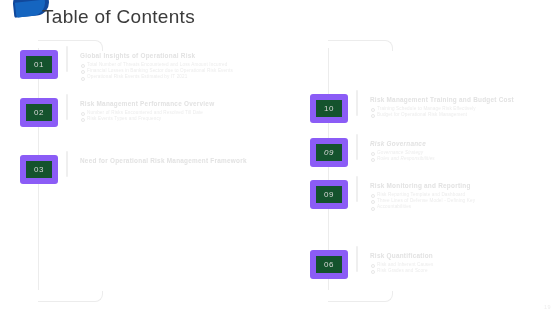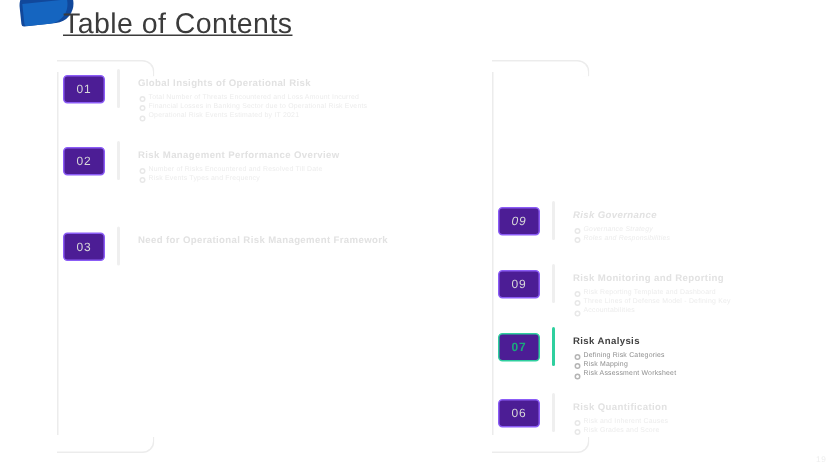--- a/index.html
+++ b/index.html
@@ -19,21 +19,20 @@
   }
   #blob:after{
     content:"";position:absolute;left:2px;top:11px;width:30px;height:15px;
     background:#1565c0;border-radius:0 0 13px 2px;
   }
   
   #title{
     position:absolute;left:42px;top:6px;
     font-size:19px;color:#3b3b3b;letter-spacing:.3px;font-weight:400;
     white-space:nowrap;
-    text-decoration:underline;
   }
   
   .col{position:absolute;top:42px;width:250px;height:258px;}
   #col-left{left:14px;}
   #col-right{left:304px;}
 
   
   .spine{
     position:absolute;left:24px;top:6px;bottom:10px;width:1px;
     background:#ececec;
@@ -43,25 +42,25 @@
     border-color:#ececec;border-style:solid;
   }
   .spine-cap-top{top:-2px;border-width:1px 1px 0 0;border-radius:0 8px 0 0;}
   .spine-cap-bot{bottom:-2px;border-width:0 1px 1px 0;border-radius:0 0 8px 0;}
 
   
   .row{position:absolute;left:0;width:250px;display:flex;align-items:flex-start;}
   .numbox{
     position:relative;z-index:2;
     width:26px;height:17px;flex:0 0 26px;
-    border:1px solid #8b5cf6;border-radius:3px;
-    background:#4c1d95;
+    border:6px solid #8b5cf6;border-radius:3px;
+    background:#14532d;
     display:flex;align-items:center;justify-content:center;
     font-size:8px;color:#d8d8d8;letter-spacing:.5px;
-    margin-left:28px;
+    margin-left:6px;
   }
   .accent{
     width:2px;height:26px;flex:0 0 2px;
     background:#efefef;margin-left:8px;margin-top:-4px;border-radius:1px;
   }
   .txt{margin-left:12px;padding-top:1px;}
   .heading{
     font-size:6.4px;font-weight:bold;color:#e2e2e2;letter-spacing:.25px;
     line-height:9px;white-space:nowrap;
   }
@@ -128,20 +127,31 @@
       <div class="txt">
         <div class="heading">Need for Operational Risk Management Framework</div>
       </div>
     </div>
   </div>
 
 <div class="col" id="col-right">
   <div class="spine"></div>
   <div class="spine-cap-top"></div>
   <div class="spine-cap-bot"></div>
+    <div class="row" style="top: 52px;">
+      <div class="numbox">10</div>
+      <div class="accent"></div>
+      <div class="txt">
+        <div class="heading">Risk Management Training and Budget Cost</div>
+        <ul class="bullets">
+          <li>Training Schedule to Manage Risk Effectively</li>
+          <li>Budget for Operational Risk Management</li>
+        </ul>
+      </div>
+    </div>
     <div class="row" style="top: 96px; font-style: italic;">
       <div class="numbox">09</div>
       <div class="accent"></div>
       <div class="txt">
         <div class="heading">Risk Governance</div>
         <ul class="bullets">
           <li>Governance Strategy</li>
           <li>Roles and Responsibilities</li>
         </ul>
       </div>
@@ -151,33 +161,21 @@
       <div class="accent"></div>
       <div class="txt">
         <div class="heading">Risk Monitoring and Reporting</div>
         <ul class="bullets">
           <li>Risk Reporting Template and Dashboard</li>
           <li>Three Lines of Defense Model - Defining Key</li>
           <li>Accountabilities</li>
         </ul>
       </div>
     </div>
-    <div class="row active" style="top: 180px;">
-      <div class="numbox">07</div>
-      <div class="accent"></div>
-      <div class="txt">
-        <div class="heading">Risk Analysis</div>
-        <ul class="bullets">
-          <li>Defining Risk Categories</li>
-          <li>Risk Mapping</li>
-          <li>Risk Assessment Worksheet</li>
-        </ul>
-      </div>
-    </div>
-    <div class="row" style="top: 224px;">
+    <div class="row" style="top: 208px;">
       <div class="numbox">06</div>
       <div class="accent"></div>
       <div class="txt">
         <div class="heading">Risk Quantification</div>
         <ul class="bullets">
           <li>Risk and Inherent Causes</li>
           <li>Risk Grades and Score</li>
         </ul>
       </div>
     </div>

